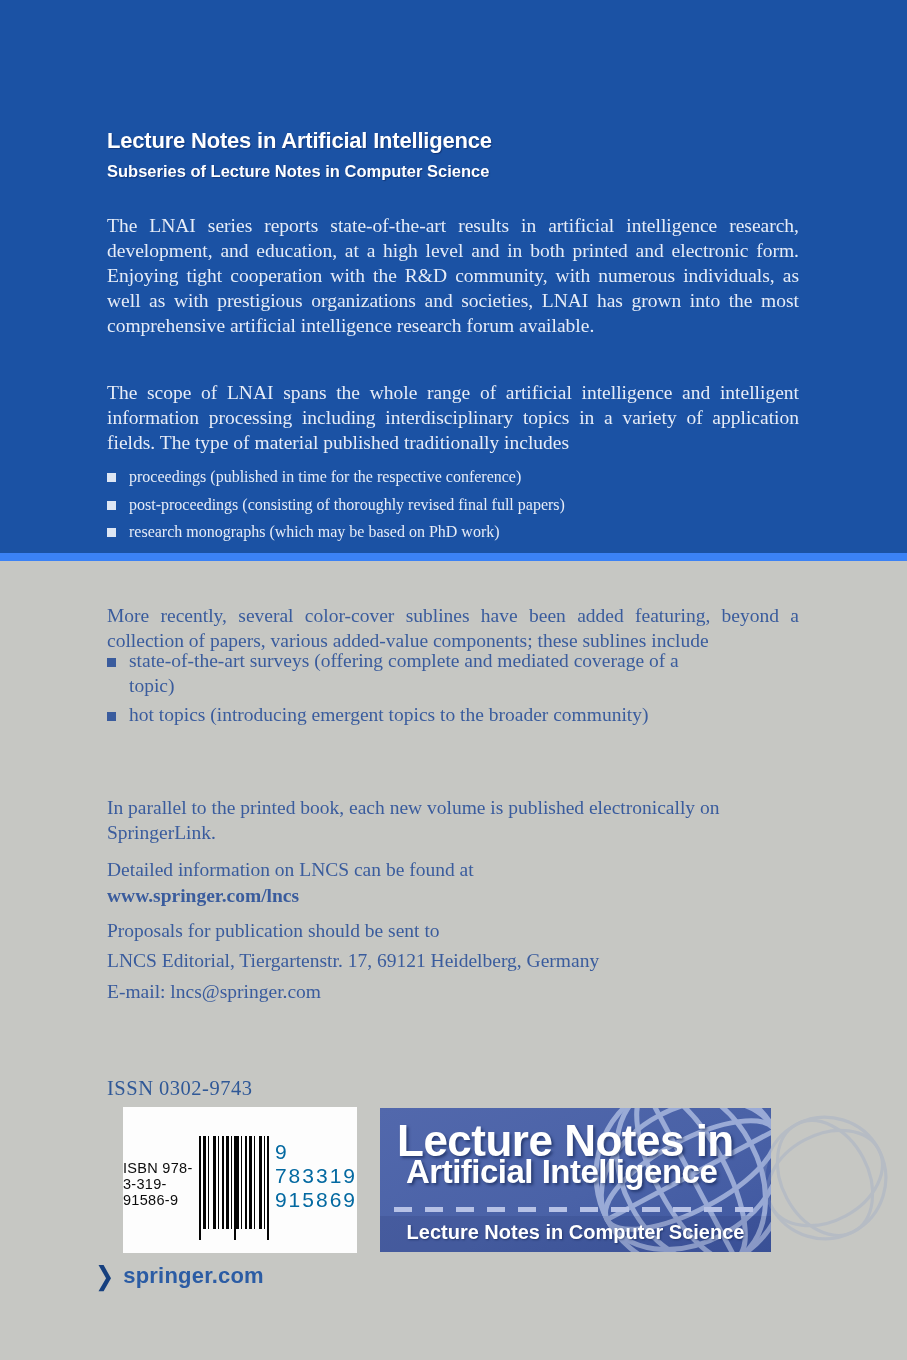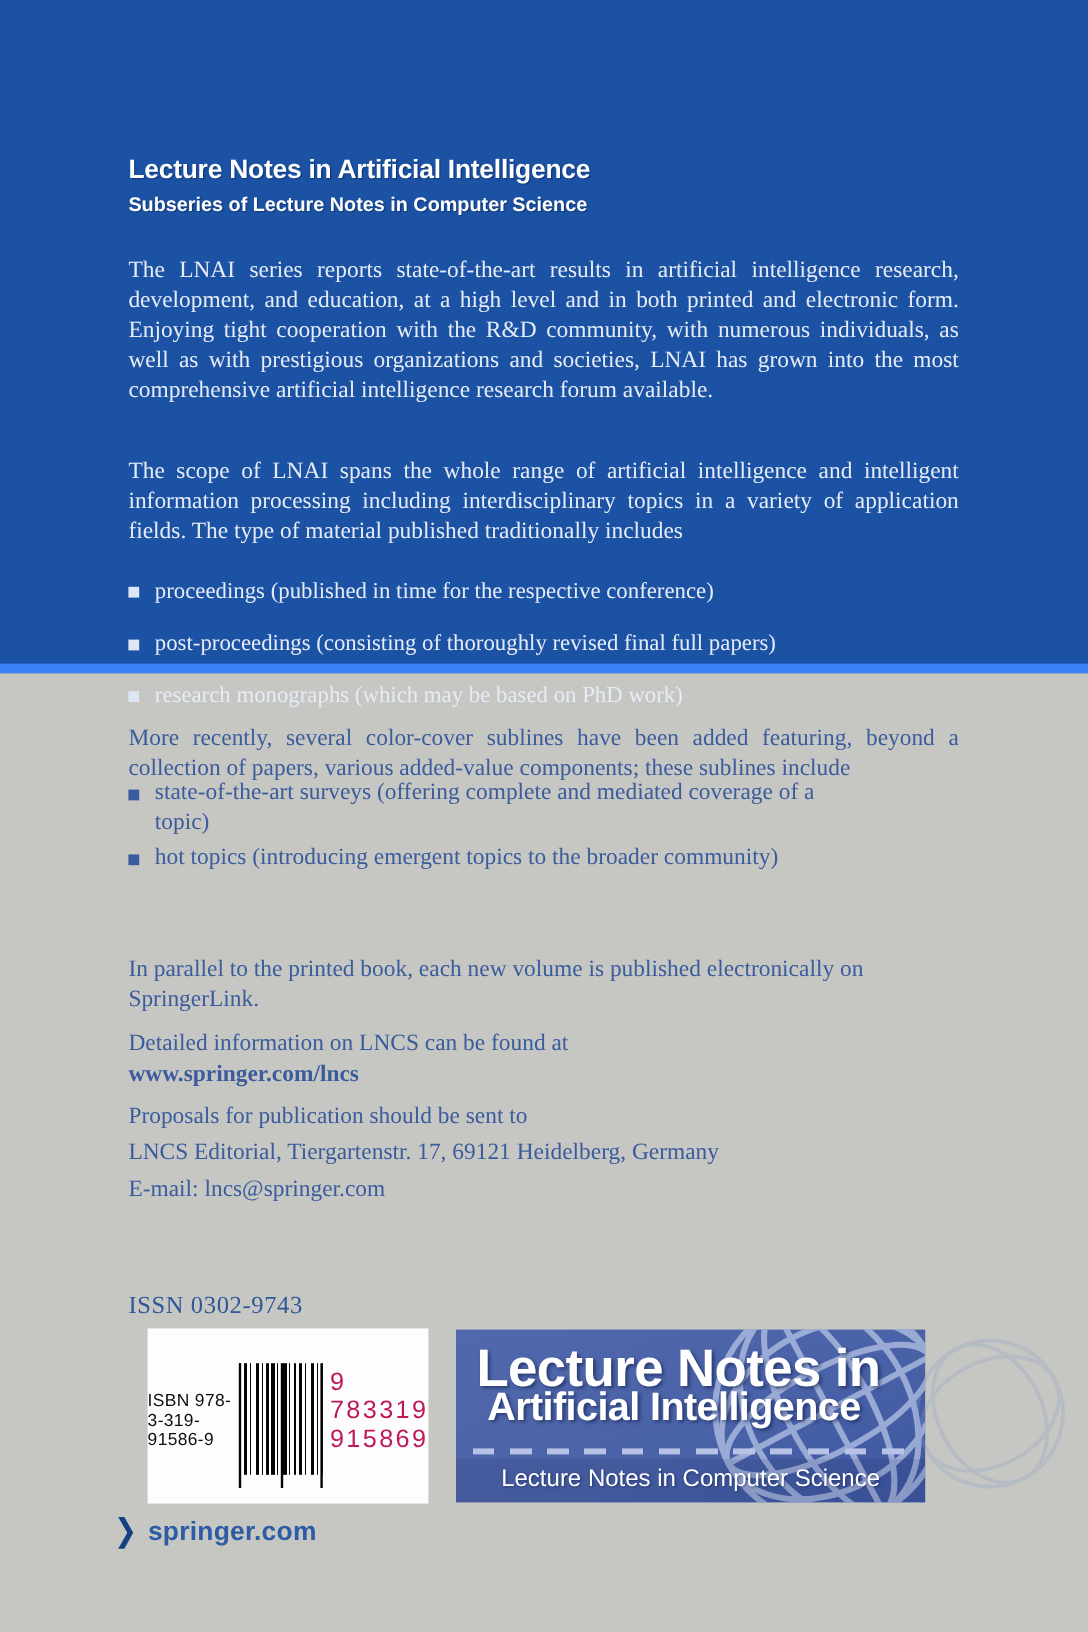--- a/index.html
+++ b/index.html
@@ -17,21 +17,21 @@
                font-family:"Liberation Sans", sans-serif;font-weight:bold;
                font-size:16.5px;color:#FFFFFF;text-shadow:1px 1px 1px rgba(0,0,40,.35);}
   .blue-par{position:absolute;left:107px;width:692px;margin:0;
             font-size:19.5px;line-height:25px;color:#E6ECF7;text-align:justify;}
   .p1{top:213px;}
   .p2{top:380px;}
   .bullets{position:absolute;left:107px;margin:0;padding:0;list-style:none;}
   .bullets li{display:flex;align-items:flex-start;}
   .sq{flex:0 0 auto;width:9px;height:9px;margin:10px 13px 0 0;}
   .blue-bullets{top:463px;}
-  .blue-bullets li{line-height:27.5px;font-size:19px;color:#E6ECF7;margin-top:16px;}
+  .blue-bullets li{line-height:27.5px;font-size:16px;color:#E6ECF7;}
   .blue-bullets .sq{background:#DDE6F4;}
 
   
   .gray-par{position:absolute;left:107px;width:692px;margin:0;
             font-size:19.5px;line-height:25px;color:#3A5C9D;}
   .justify{text-align:justify;margin-top:36px;}
   .g-intro{top:567px;}
   .gray-bullets{top:649px;}
   .gray-bullets li{line-height:24.5px;font-size:19.5px;color:#3A5C9D;margin-bottom:5px;}
   .gray-bullets .sq{background:#3A5C9D;margin-top:9px;}
@@ -52,39 +52,39 @@
               font-size:14.5px;color:#0d0d0d;letter-spacing:0.3px;}
   .bars-wrap{position:relative;width:198px;height:93px;margin-top:4px;}
   .bars{position:absolute;left:6px;right:6px;top:0;height:93px;
         background:repeating-linear-gradient(90deg,
           #050505 0 2px,#fff 2px 4px,#050505 4px 7px,#fff 7px 9px,
           #050505 9px 10px,#fff 10px 14px,#050505 14px 17px,#fff 17px 19px,
           #050505 19px 20px,#fff 20px 23px);}
   .guard{position:absolute;top:0;width:2px;height:104px;background:#050505;}
   .guard.gl{left:6px;} .guard.gm{left:50%;} .guard.gr{right:6px;}
   .ean{margin-top:-8px;position:relative;z-index:2;
-       font-family:"Liberation Sans", sans-serif;font-size:21px;color:#be185d;
+       font-family:"Liberation Sans", sans-serif;font-size:21px;color:#0369a1;
        letter-spacing:2px;background:transparent;}
 
   
   .logo-box{position:absolute;left:380px;top:1108px;width:391px;height:144px;
             background:linear-gradient(155deg,#5268AC 0%,#4A62A7 55%,#3F57A0 100%);
             overflow:hidden;}
   .logo-globe{position:absolute;right:-45px;top:-58px;opacity:.8;}
   .logo-bottom{position:absolute;left:0;right:0;top:108px;bottom:0;
                background:rgba(10,20,70,0.10);}
   .logo-l1,.logo-l2{position:absolute;margin:0;color:#FFFFFF;
         font-family:"Liberation Sans", sans-serif;font-weight:bold;
         letter-spacing:-0.5px;text-shadow:2px 2px 3px rgba(10,25,70,.55);}
   .logo-l1{left:17px;top:8px;font-size:44px;}
   .logo-l2{left:26px;top:45px;font-size:33px;}
   .logo-dash{position:absolute;left:14px;right:14px;top:99px;height:5px;
         background:repeating-linear-gradient(90deg,#B7C2E6 0 18px,transparent 18px 31px);}
   .logo-sub{position:absolute;left:0;right:0;top:113px;margin:0;text-align:center;
-        font-family:"Liberation Sans", sans-serif;font-weight:normal;font-size:20px;
+        font-family:"Liberation Sans", sans-serif;font-weight:bold;font-size:20px;
         color:#FFFFFF;text-shadow:1px 1px 2px rgba(10,25,70,.5);}
   .globe-faint{position:absolute;left:745px;top:1098px;opacity:.28;}
 
   
   .footer{position:absolute;left:95px;top:1263px;display:flex;align-items:center;}
   .chev{font-family:"DejaVu Sans", sans-serif;font-size:23px;font-weight:bold;
         color:#16407F;margin-right:9px;transform:scaleY(1.15);}
   .site{font-family:"Liberation Sans", sans-serif;font-size:22px;font-weight:600;
         color:#2B5CA4;letter-spacing:0.2px;}
 </style>

